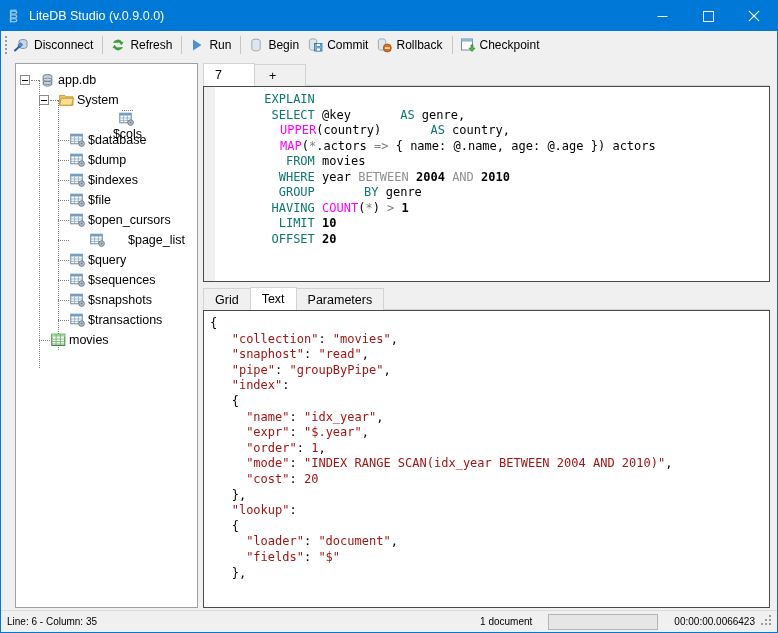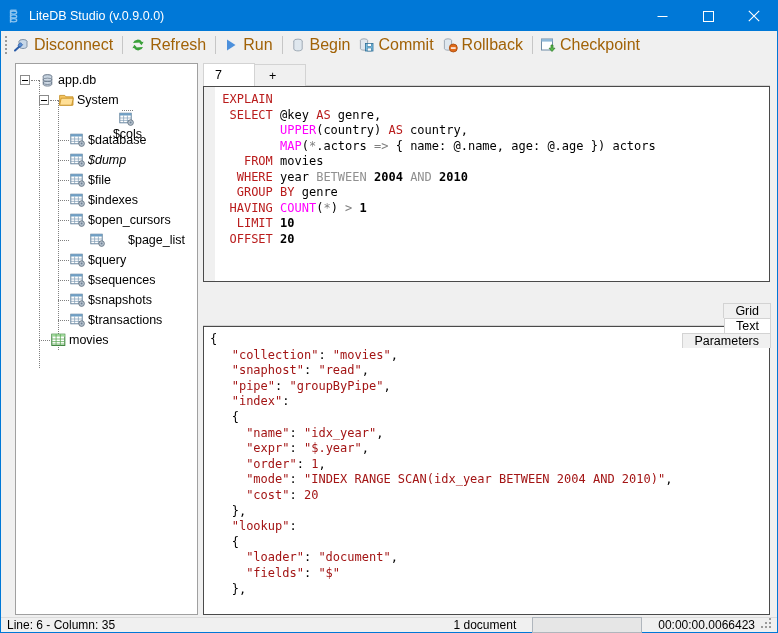--- a/index.html
+++ b/index.html
@@ -61,22 +61,22 @@
     width: 8px; height: 22px;
     display: flex; align-items: center; justify-content: center;
     flex: none;
   }
   .tb-btn {
     height: 22px;
     display: flex;
     align-items: center;
     padding: 0 5px 0 3px;
     white-space: nowrap;
-    color: #a16207;
-    font-size: 16px;
+    color: #000000;
+    font-size: 12px;
     flex: none;
   }
   .tb-btn .ico {
     width: 16px; height: 16px;
     margin-right: 4px;
     display: flex; align-items: center; justify-content: center;
     flex: none;
   }
   .tb-sep {
     width: 1px; height: 18px;
@@ -211,28 +211,28 @@
   #sql-code {
     flex: 1 1 auto;
     padding: 5px 0 0 0;
     font-family: "DejaVu Sans Mono", monospace;
     font-size: 12px;
     line-height: 15.5px;
     white-space: pre;
     overflow: hidden;
     color: #000000;
   }
-  .kw { color: #b91c1c; }
+  .kw { color: #0f766e; margin-left: 42px; }
   .fn { color: #ff00ff; }
   .num { color: #000000; font-weight: bold; }
   .op { color: #808080; }
   .grey { color: #909090; }
 
   
-  #result-tabstrip { margin-top: 21px; flex-direction: column; }
+  #result-tabstrip { margin-top: 5px; }
   #result-wrap {
     flex: 1 1 auto;
     min-height: 0;
     border: 1px solid #4a4a4a;
     background: #ffffff;
     overflow: hidden;
     padding: 5px 0 0 0;
   }
   #result-text {
     font-family: "DejaVu Sans Mono", monospace;
@@ -240,27 +240,27 @@
     line-height: 15.6px;
     white-space: pre;
     color: #a31515;
     padding-left: 6px;
   }
   .jbrace { color: #000000; }
   .jnum { color: #a31515; }
 
   
   #statusbar {
-    height: 15px;
+    height: 22px;
     flex: none;
     background: #f0f0f0;
     border-top: 1px solid #dcdcdc;
     display: flex;
     align-items: center;
-    font-size: 12px;
+    font-size: 10px;
     color: #000;
   }
   #status-left { padding-left: 6px; white-space: nowrap; }
   #status-mid-spacer { flex: 1 1 auto; }
   #status-doc { white-space: nowrap; }
   #status-progress {
     width: 110px; height: 16px;
     border: 1px solid #b0b6bd;
     background: #e6e6e6;
     margin: 0 16px;
@@ -472,21 +472,21 @@
                     <path d="M0.8 8.4 h11.4"></path>
     <path d="M4.6 3.5 v7.3"></path>
                     <path d="M8.4 3.5 v7.3"></path>
   </g>
   <circle cx="11.6" cy="10.6" r="2.8" fill="#b8c4cf" stroke="#5a6b7a" stroke-width="0.8"></circle>
   <circle cx="11.6" cy="10.6" r="1" fill="#6f8196"></circle>
 </svg>
               </div>
               <div class="tlabel">$database</div>
             </div>
-            <div class="tnode" style="padding-left: 42px; font-style: italic;">
+            <div class="tnode" style="padding-left: 42px;">
               <div class="dotline" style="width:11px;border-top:1px dotted #808080;height:1px;"></div>
               <div class="ticon">
                 <svg width="15" height="14" viewBox="0 0 15 14">
   <rect x="0.8" y="1.2" width="11.4" height="9.6" fill="#ffffff" stroke="#5a7a96" stroke-width="0.9"></rect>
   <rect x="0.8" y="1.2" width="11.4" height="2.3" fill="#6f9fc4"></rect>
   <g stroke="#7f9cb4" stroke-width="0.7">
     <path d="M0.8 6 h11.4"></path>
                     <path d="M0.8 8.4 h11.4"></path>
     <path d="M4.6 3.5 v7.3"></path>
                     <path d="M8.4 3.5 v7.3"></path>
@@ -506,39 +506,39 @@
   <g stroke="#7f9cb4" stroke-width="0.7">
     <path d="M0.8 6 h11.4"></path>
                     <path d="M0.8 8.4 h11.4"></path>
     <path d="M4.6 3.5 v7.3"></path>
                     <path d="M8.4 3.5 v7.3"></path>
   </g>
   <circle cx="11.6" cy="10.6" r="2.8" fill="#b8c4cf" stroke="#5a6b7a" stroke-width="0.8"></circle>
   <circle cx="11.6" cy="10.6" r="1" fill="#6f8196"></circle>
 </svg>
               </div>
+              <div class="tlabel">$indexes</div>
+            </div>
+            <div class="tnode" style="padding-left: 42px;">
+              <div class="dotline" style="width:11px;border-top:1px dotted #808080;height:1px;"></div>
+              <div class="ticon">
+                <svg width="15" height="14" viewBox="0 0 15 14">
+  <rect x="0.8" y="1.2" width="11.4" height="9.6" fill="#ffffff" stroke="#5a7a96" stroke-width="0.9"></rect>
+  <rect x="0.8" y="1.2" width="11.4" height="2.3" fill="#6f9fc4"></rect>
+  <g stroke="#7f9cb4" stroke-width="0.7">
+    <path d="M0.8 6 h11.4"></path>
+                    <path d="M0.8 8.4 h11.4"></path>
+    <path d="M4.6 3.5 v7.3"></path>
+                    <path d="M8.4 3.5 v7.3"></path>
+  </g>
+  <circle cx="11.6" cy="10.6" r="2.8" fill="#b8c4cf" stroke="#5a6b7a" stroke-width="0.8"></circle>
+  <circle cx="11.6" cy="10.6" r="1" fill="#6f8196"></circle>
+</svg>
+              </div>
               <div class="tlabel">$file</div>
-            </div>
-            <div class="tnode" style="padding-left: 42px;">
-              <div class="dotline" style="width:11px;border-top:1px dotted #808080;height:1px;"></div>
-              <div class="ticon">
-                <svg width="15" height="14" viewBox="0 0 15 14">
-  <rect x="0.8" y="1.2" width="11.4" height="9.6" fill="#ffffff" stroke="#5a7a96" stroke-width="0.9"></rect>
-  <rect x="0.8" y="1.2" width="11.4" height="2.3" fill="#6f9fc4"></rect>
-  <g stroke="#7f9cb4" stroke-width="0.7">
-    <path d="M0.8 6 h11.4"></path>
-                    <path d="M0.8 8.4 h11.4"></path>
-    <path d="M4.6 3.5 v7.3"></path>
-                    <path d="M8.4 3.5 v7.3"></path>
-  </g>
-  <circle cx="11.6" cy="10.6" r="2.8" fill="#b8c4cf" stroke="#5a6b7a" stroke-width="0.8"></circle>
-  <circle cx="11.6" cy="10.6" r="1" fill="#6f8196"></circle>
-</svg>
-              </div>
-              <div class="tlabel">$indexes</div>
             </div>
             <div class="tnode" style="padding-left: 42px;">
               <div class="dotline" style="width:11px;border-top:1px dotted #808080;height:1px;"></div>
               <div class="ticon">
                 <svg width="15" height="14" viewBox="0 0 15 14">
   <rect x="0.8" y="1.2" width="11.4" height="9.6" fill="#ffffff" stroke="#5a7a96" stroke-width="0.9"></rect>
   <rect x="0.8" y="1.2" width="11.4" height="2.3" fill="#6f9fc4"></rect>
   <g stroke="#7f9cb4" stroke-width="0.7">
     <path d="M0.8 6 h11.4"></path>
                     <path d="M0.8 8.4 h11.4"></path>

